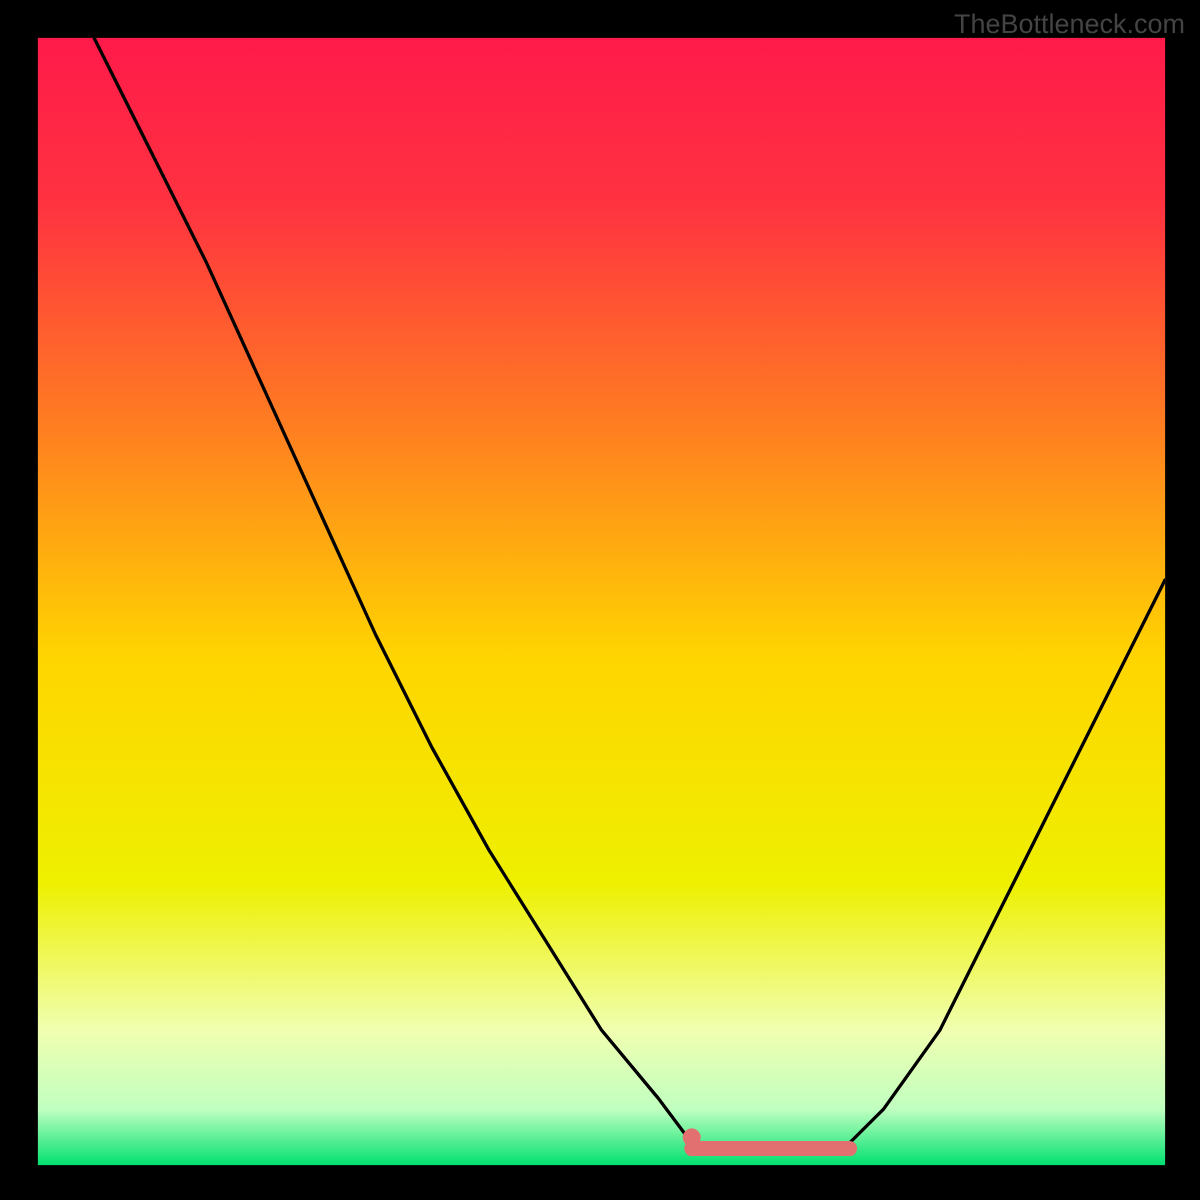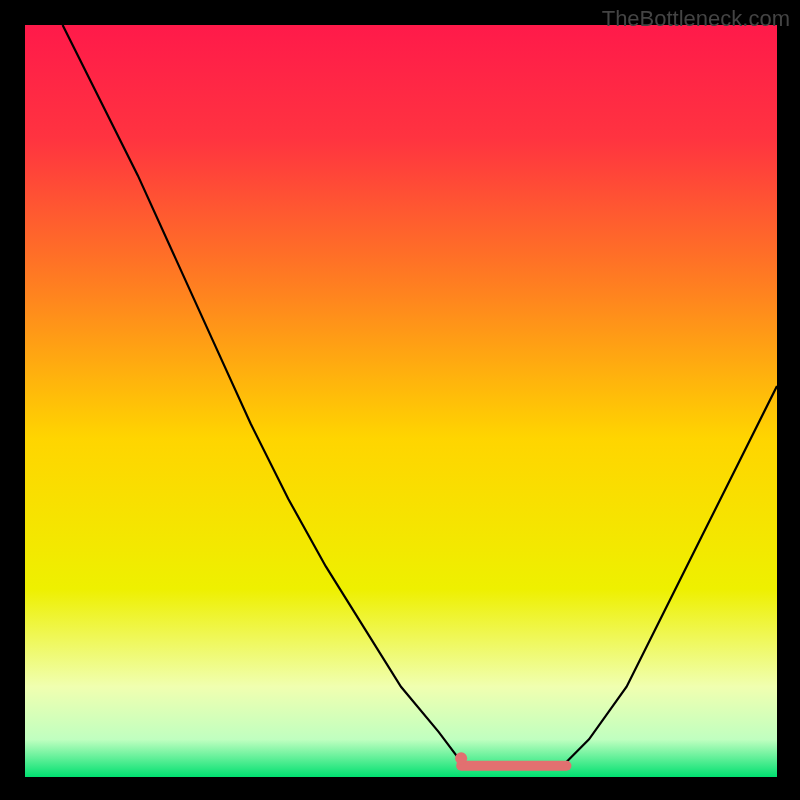--- a/index.html
+++ b/index.html
@@ -2,21 +2,21 @@
 <html><head>
 <meta charset="utf-8">
 <style>
   * { margin: 0; padding: 0; box-sizing: border-box; }
   body { width: 800px; height: 800px; background: #000; position: relative; font-family: Arial, sans-serif; }
   .attribution {
     position: absolute;
     top: 6px;
     right: 10px;
     color: #444;
-    font-size: 22px;
+    font-size: 18px;
     z-index: 10;
     margin-left: 19px;
   }
   .plot-area {
     position: absolute;
     left: 25px;
     top: 25px;
     width: 752px;
     height: 752px;
     overflow: hidden;

